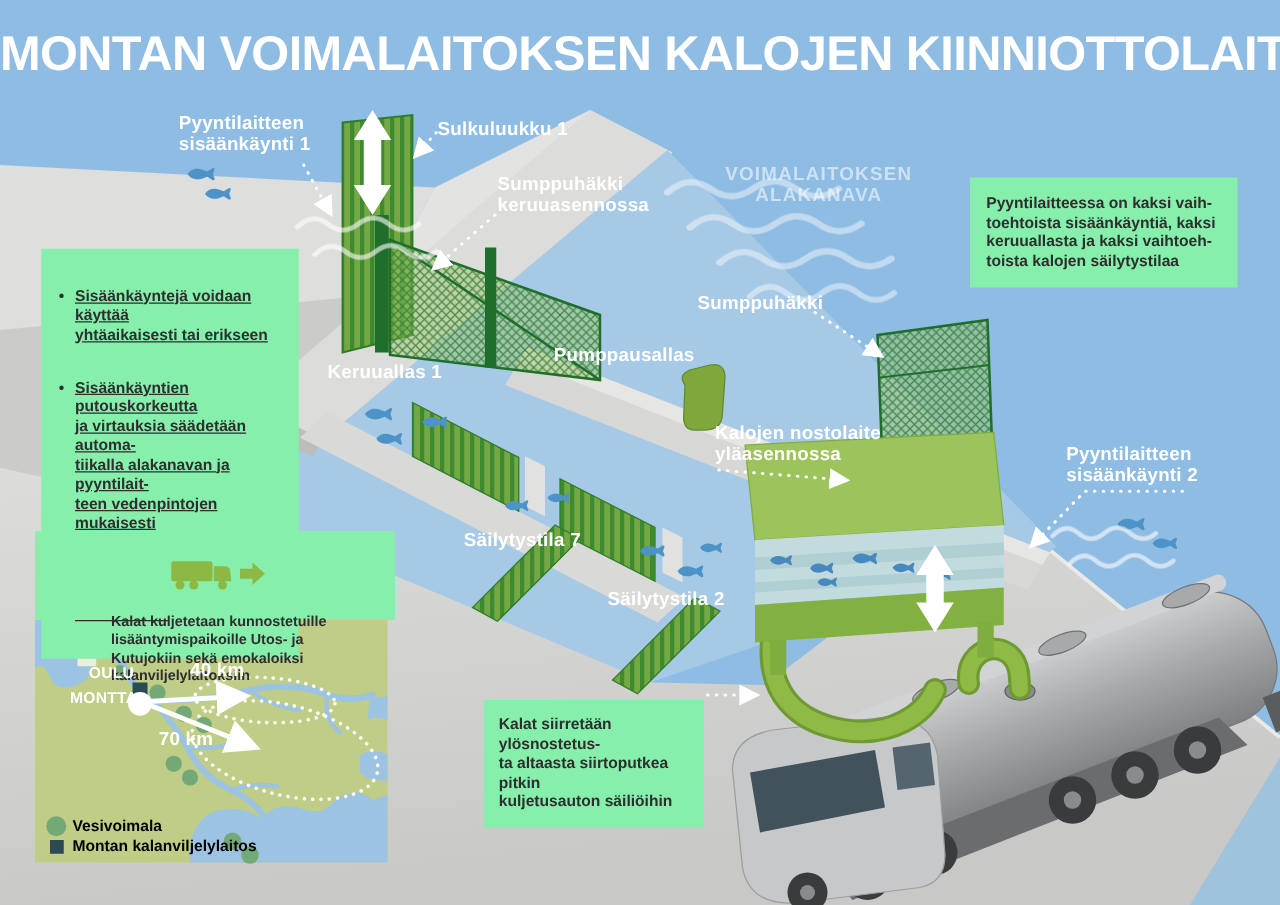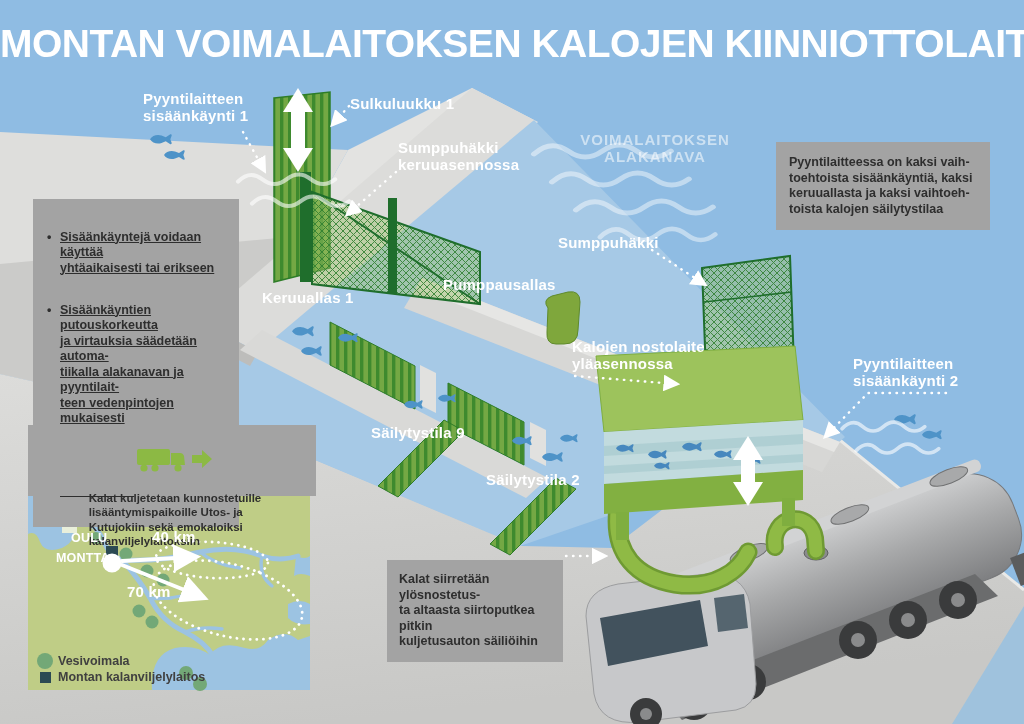--- a/index.html
+++ b/index.html
@@ -3,32 +3,32 @@
 <meta charset="utf-8">
 <style>
   html,body{margin:0;padding:0;background:#888;}
   #stage{position:relative;width:1024px;height:724px;overflow:hidden;
          font-family:"Liberation Sans","DejaVu Sans",sans-serif;background:#8FBCE3;}
   #scene{position:absolute;left:0;top:0;}
   .lbl{position:absolute;color:#fff;font-weight:700;font-size:15px;line-height:1.15;
        white-space:pre-line;letter-spacing:.2px;}
   .lbl.small{font-size:12.5px;}
   .lbl.dim{color:rgba(255,255,255,.55);text-align:center;letter-spacing:1px;}
-  .whitebox{position:absolute;background:#a3a3a3;color:#2e2e2e;font-weight:700;
+  .whitebox{position:absolute;background:#86efac;color:#2e2e2e;font-weight:700;
             font-size:12.5px;line-height:1.24;white-space:pre-line;
             box-shadow:0 0 0 0 transparent;}
   .bullets{padding:15px 12px 12px 14px;}
   .bullet{position:relative;padding-left:13px;margin-bottom:11px;text-decoration:underline;}
   .bullet:last-child{margin-bottom:0;}
   .bullet::before{content:"•";position:absolute;left:0;top:0;}
   #title{position:absolute;left:0;top:22px;width:100%;text-align:center;color:#fff;
          font-weight:800;font-size:39px;letter-spacing:-.5px;white-space:nowrap;}
   #map-transport-box{display:flex;align-items:center;gap:10px;padding:8px 10px 8px 16px;flex-direction:column;}
   #map-transport-box .txt{font-size:11.5px;line-height:1.26;}
-  .legend-item{position:absolute;display:flex;align-items:center;gap:7px;color:#404040;
+  .legend-item{position:absolute;display:flex;align-items:center;gap:7px;color:#000000;
                font-weight:700;font-size:12.5px;}
 </style>
 </head>
 <body>
 
 <div id="stage">
 
 <svg id="scene" width="1024" height="724" viewBox="0 0 1024 724">
   <defs>
     <pattern id="slats" width="8" height="8" patternUnits="userSpaceOnUse">
@@ -263,21 +263,21 @@
 keruuasennossa</div>
 <div class="lbl dim" style="left:565px;top:131px;width:180px;">VOIMALAITOKSEN
 ALAKANAVA</div>
 <div class="lbl" style="left:262px;top:289px;">Keruuallas 1</div>
 <div class="lbl" style="left:443px;top:276px;">Pumppausallas</div>
 <div class="lbl" style="left:558px;top:234px;">Sumppuhäkki</div>
 <div class="lbl" style="left:572px;top:338px;">Kalojen nostolaite
 yläasennossa</div>
 <div class="lbl" style="left:853px;top:355px;">Pyyntilaitteen
 sisäänkäynti 2</div>
-<div class="lbl" style="left:371px;top:424px;">Säilytystila 9</div>
+<div class="lbl" style="left:371px;top:424px;">Säilytystila 7</div>
 <div class="lbl" style="left:486px;top:471px;">Säilytystila 2</div>
 
 <div class="whitebox bullets" style="left:33px;top:199px;width:180px;">
   <div class="bullet">Sisäänkäyntejä voidaan käyttää
 yhtäaikaisesti tai erikseen</div>
   <div class="bullet">Sisäänkäyntien putouskorkeutta
 ja virtauksia säädetään automa-
 tiikalla alakanavan ja pyyntilait-
 teen vedenpintojen mukaisesti</div>
   <div class="bullet">Kaikissa keruu- ja säilytys-

